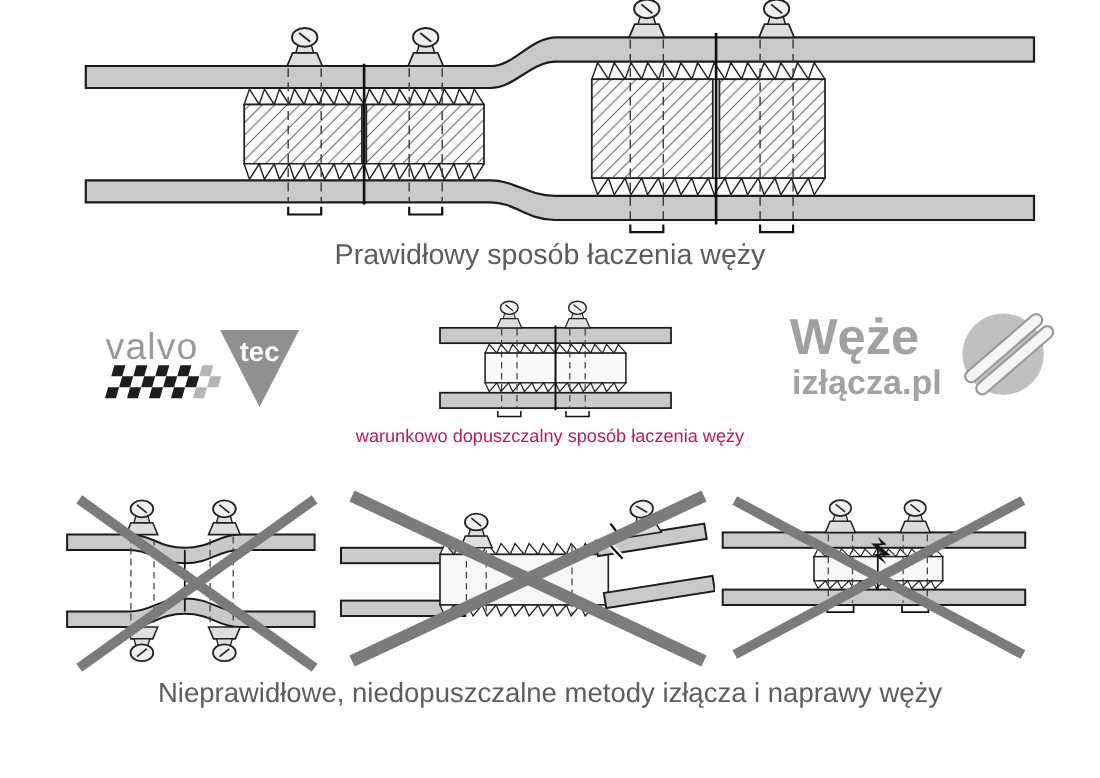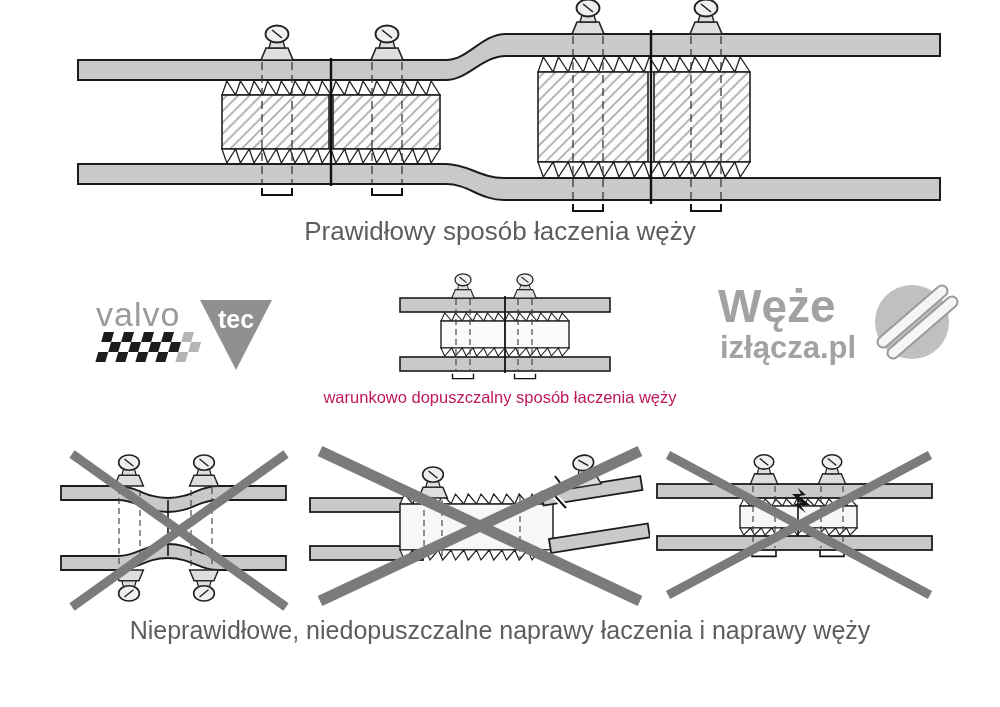--- a/index.html
+++ b/index.html
@@ -200,15 +200,15 @@
     <use href="#clamp" transform="translate(112,34) scale(0.85)"></use>
     <use href="#clamp" transform="translate(180,34) scale(0.85)"></use>
     <use href="#bracket" transform="translate(112,100) scale(0.8)"></use>
     <use href="#bracket" transform="translate(180,100) scale(0.8)"></use>
     <g stroke="#7b7b7b" stroke-width="9">
       <line x1="16" y1="5" x2="278" y2="145"></line>
       <line x1="16" y1="145" x2="278" y2="5"></line>
     </g>
   </svg>
 
-  <div class="caption cap3">Nieprawidłowe, niedopuszczalne naprawy łaczenia i naprawy węży</div>
+  <div class="caption cap3">Nieprawidłowe, niedopuszczalne metody izłącza i naprawy węży</div>
 
 </div>
 
 </body></html>

